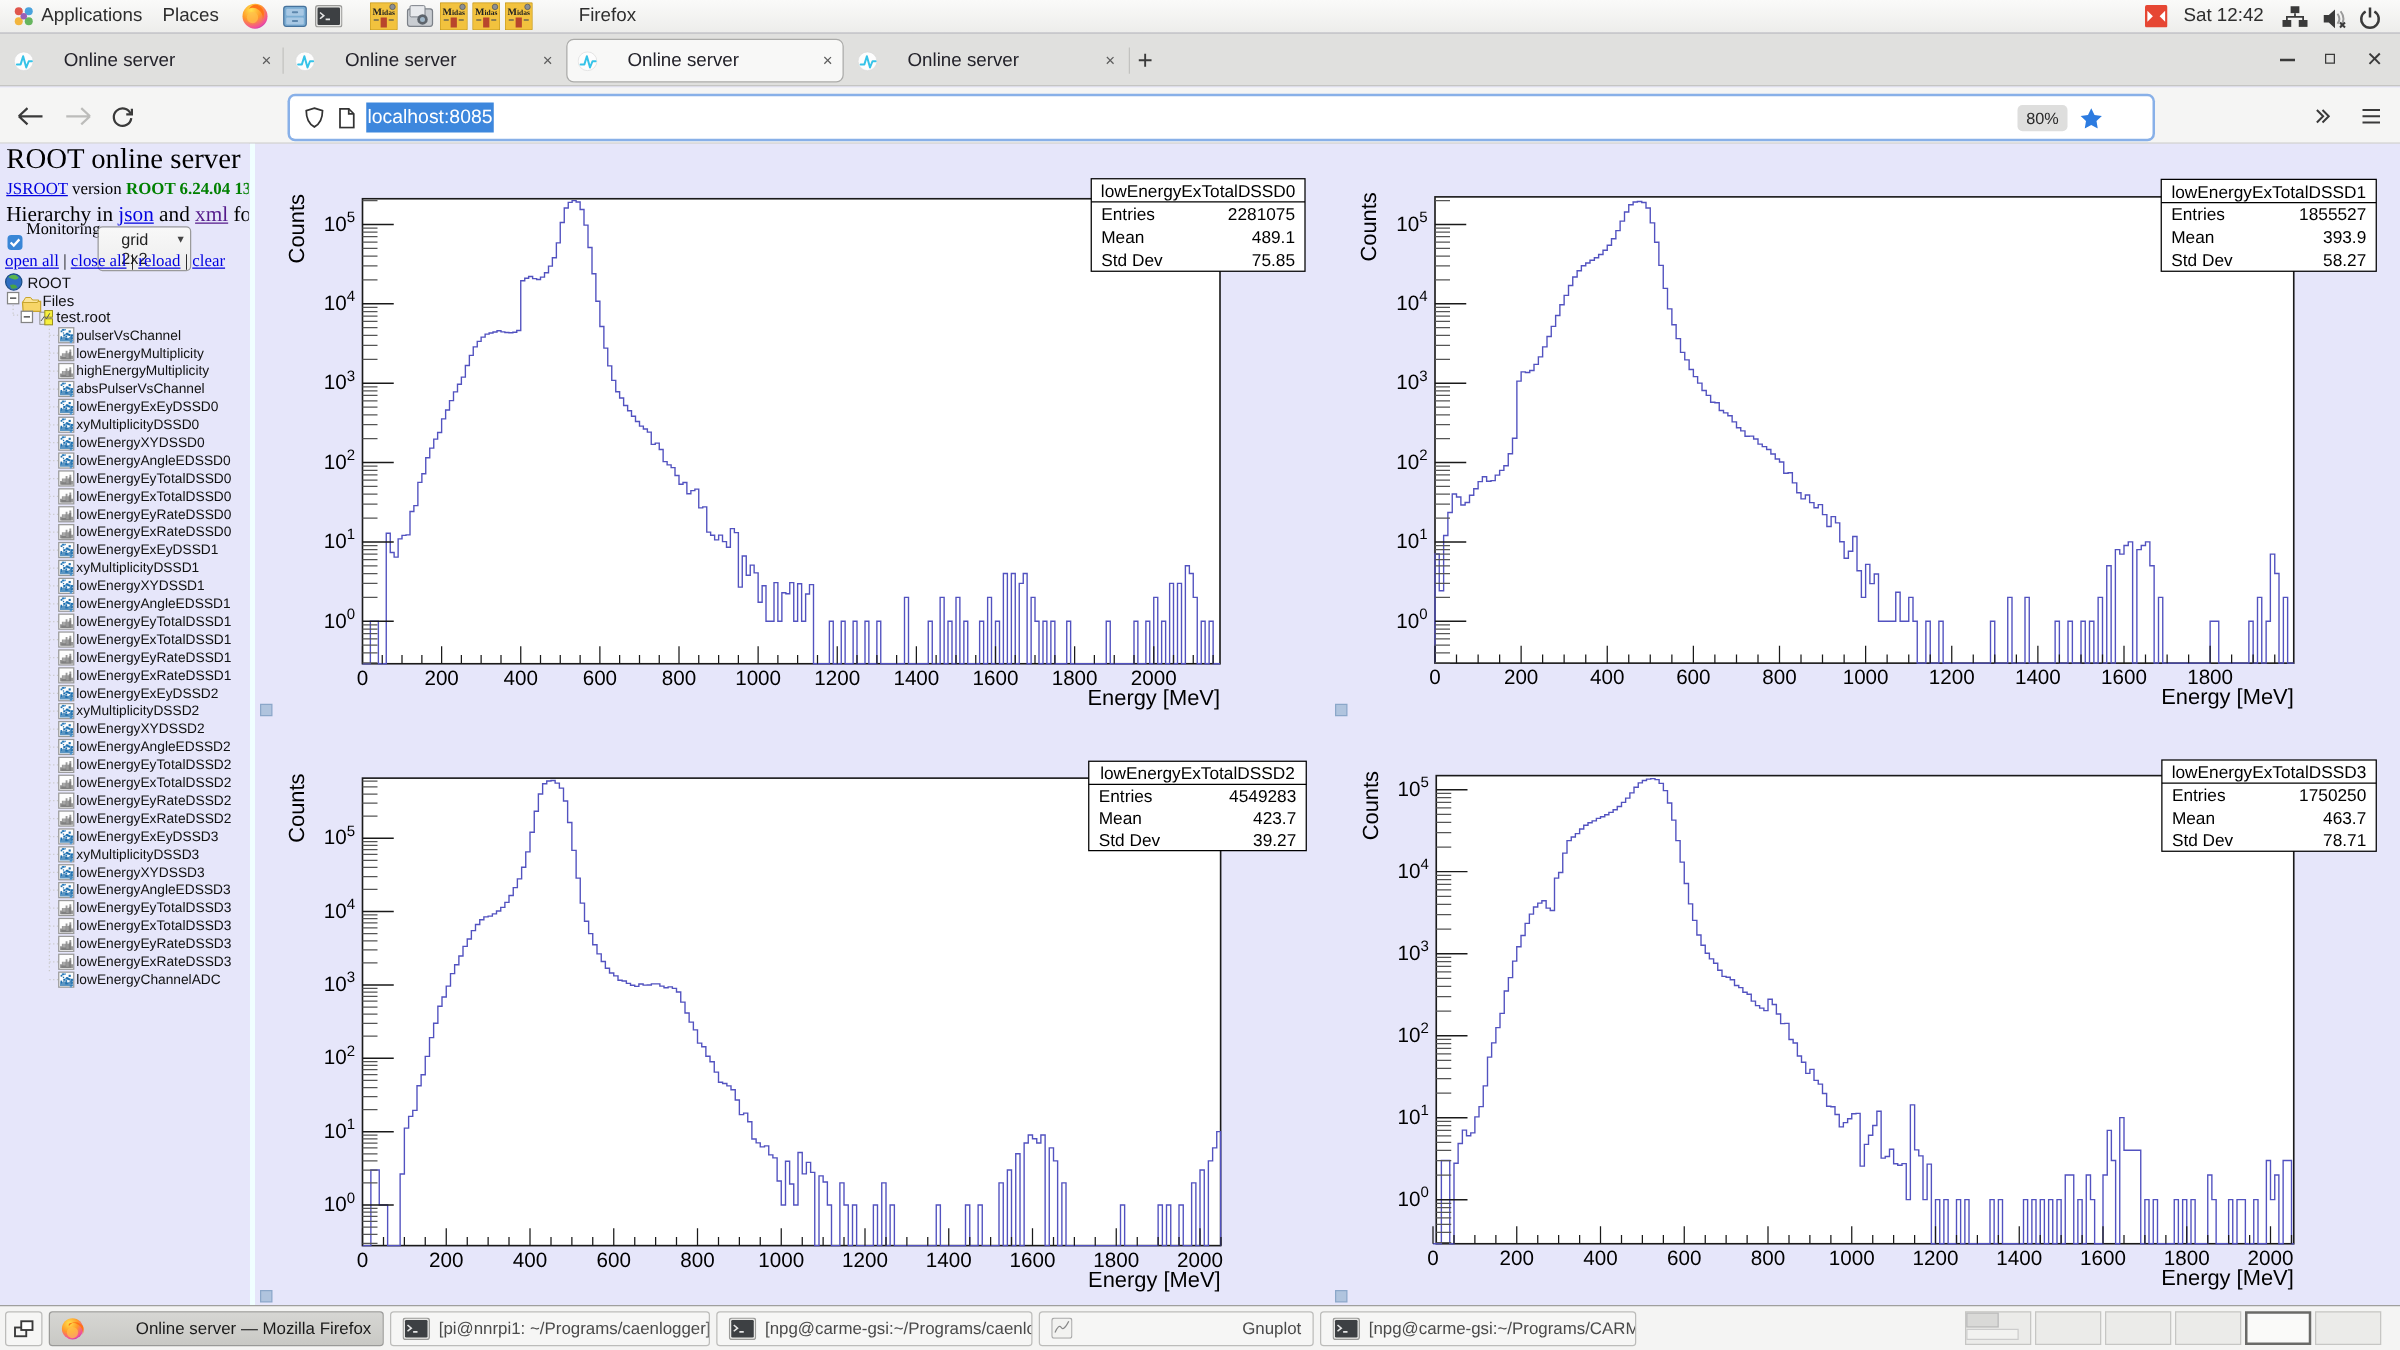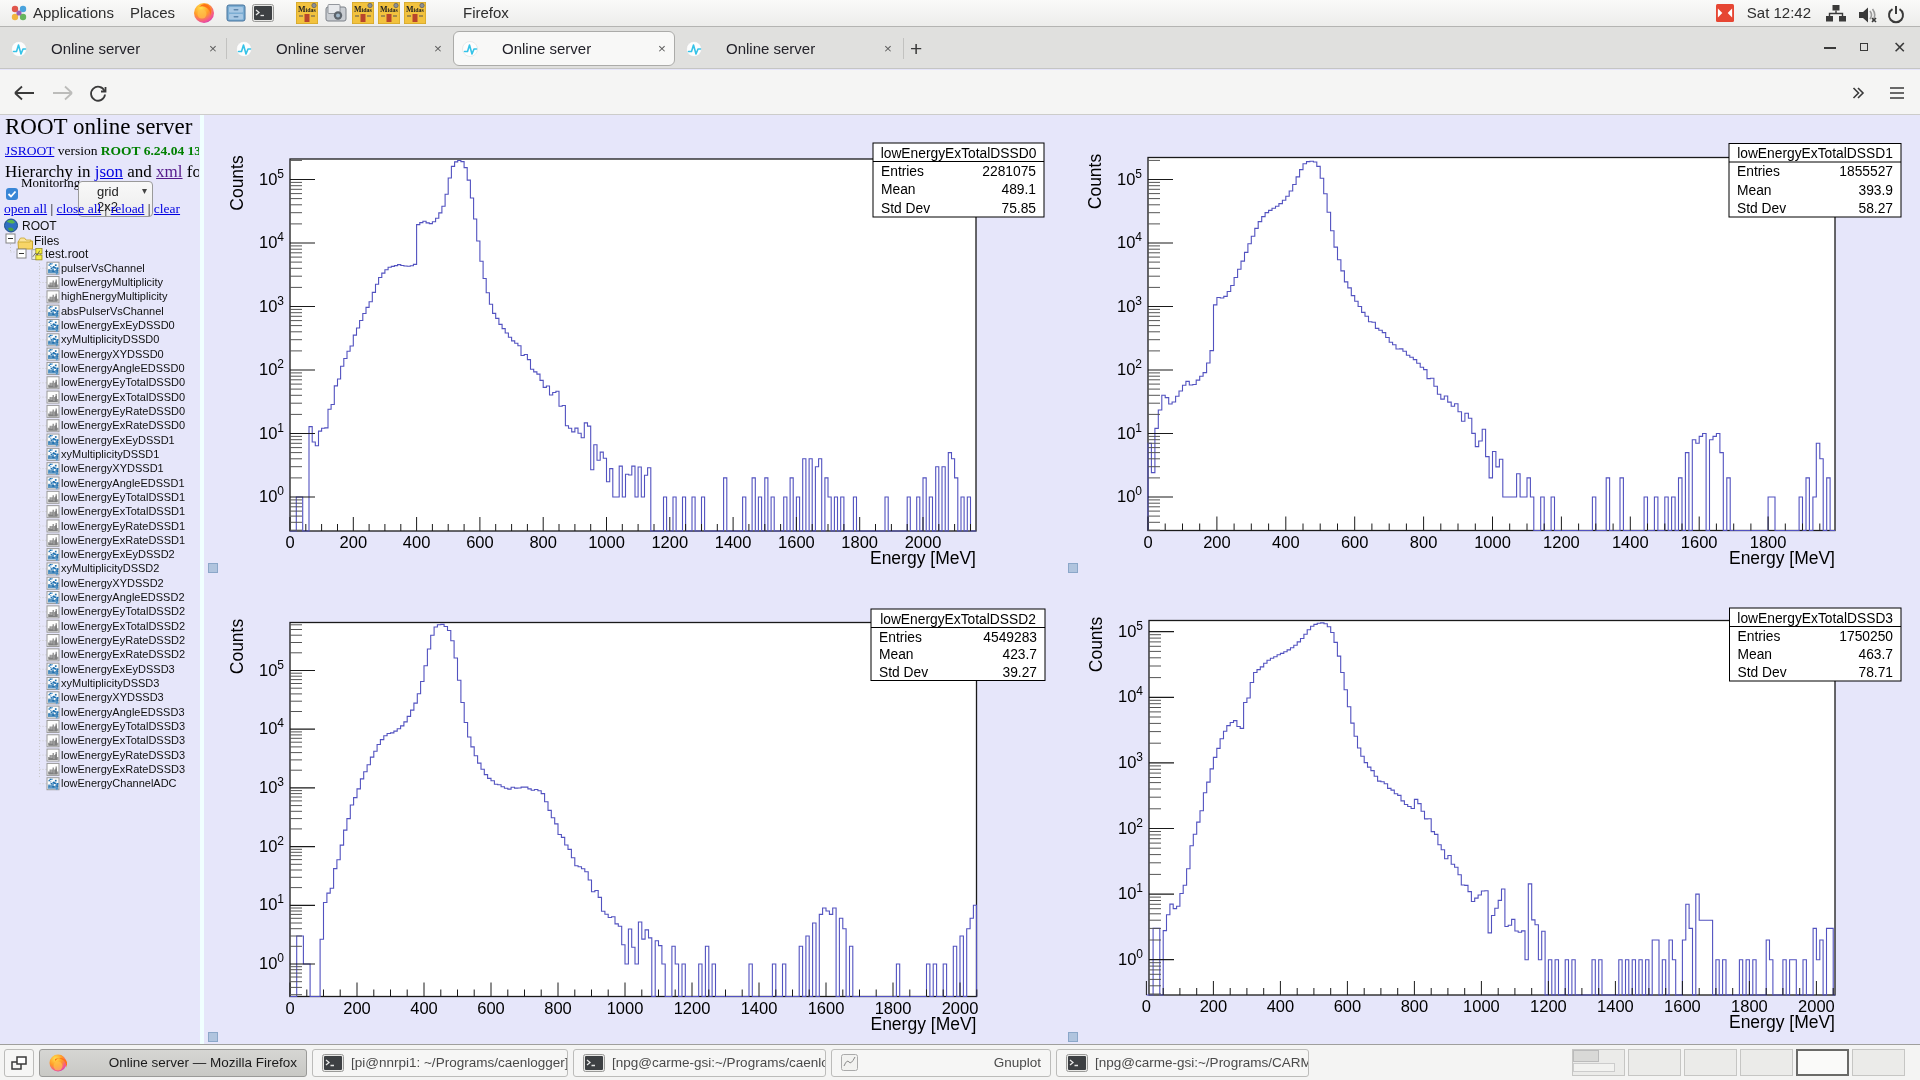--- a/index.html
+++ b/index.html
@@ -178,20 +178,34 @@
   <svg width="20" height="20" viewBox="0 0 20 20" style="position:absolute;left:88px;top:13px">
       <path d="M16.5 8 A 7 7 0 1 0 17 11.5" stroke="#3a3a3a" stroke-width="1.8" fill="none"></path>
       <path d="M17.5 4 v4.5 h-4.5" stroke="#3a3a3a" stroke-width="1.8" fill="none"></path>
     </svg>
   <svg width="14" height="14" viewBox="0 0 14 14" style="position:absolute;right:55px;top:16px">
       <path d="M2.5 2 l5 5 -5 5 M7 2 l5 5 -5 5" stroke="#3a3a3a" stroke-width="1.6" fill="none"></path>
     </svg>
   <svg width="16" height="14" viewBox="0 0 16 14" style="position:absolute;right:15px;top:16px">
       <path d="M1 2 h14 M1 7 h14 M1 12 h14" stroke="#3a3a3a" stroke-width="1.7"></path>
     </svg>
+  <div id="urlbar">
+    <svg width="17" height="18" viewBox="0 0 17 18" style="margin-left:11px">
+        <path d="M8.5 1.5 l6.5 2 c0 6 -2 10.5 -6.5 13 c-4.5 -2.5 -6.5 -7 -6.5 -13 z" fill="none" stroke="#333" stroke-width="1.4"></path>
+      </svg>
+    <svg width="15" height="17" viewBox="0 0 15 17" style="margin-left:10px">
+        <path d="M2 1 h7 l4 4 v11 h-11 z" fill="none" stroke="#333" stroke-width="1.4"></path>
+        <path d="M9 1 v4 h4" fill="none" stroke="#333" stroke-width="1.4"></path>
+      </svg>
+    <span id="urlsel" style="margin-left:8px">localhost:8085</span>
+    <span style="position:absolute;right:68px;background:#dededd;border-radius:4px;font-size:13px;color:#2a2a2a;padding:3px 7px">80%</span>
+    <svg width="18" height="17" viewBox="0 0 18 17" style="position:absolute;right:40px">
+        <path d="M9 0.5 l2.6 5.4 5.9 0.8 -4.3 4.1 1 5.9 -5.2 -2.8 -5.2 2.8 1 -5.9 -4.3 -4.1 5.9 -0.8z" fill="#2c7be0"></path>
+      </svg>
+  </div>
 </div>
 
 <div id="content">
   <div id="sidebar">
     <div class="ser" style="font-size:23px;color:#000;position:absolute;left:5px;top:-1px;white-space:nowrap">ROOT online server</div>
     <div class="ser" style="font-size:13.5px;position:absolute;left:5px;top:28px;white-space:nowrap"><a href="#">JSROOT</a> version <b style="color:#008000">ROOT 6.24.04 13/07/2</b></div>
     <div class="ser" style="font-size:17px;position:absolute;left:5px;top:47px;white-space:nowrap">Hierarchy in <a href="#">json</a> and <a href="#" style="color:#551a8b">xml</a> format</div>
     <div style="position:absolute;left:6px;top:73px;width:12px;height:12px;background:#3986d6;border-radius:3px"></div>
     <svg width="12" height="12" viewBox="0 0 12 12" style="position:absolute;left:6px;top:73px">
         <path d="M2.5 6 l2.5 2.5 4.5 -5" stroke="#fff" stroke-width="1.8" fill="none"></path>

